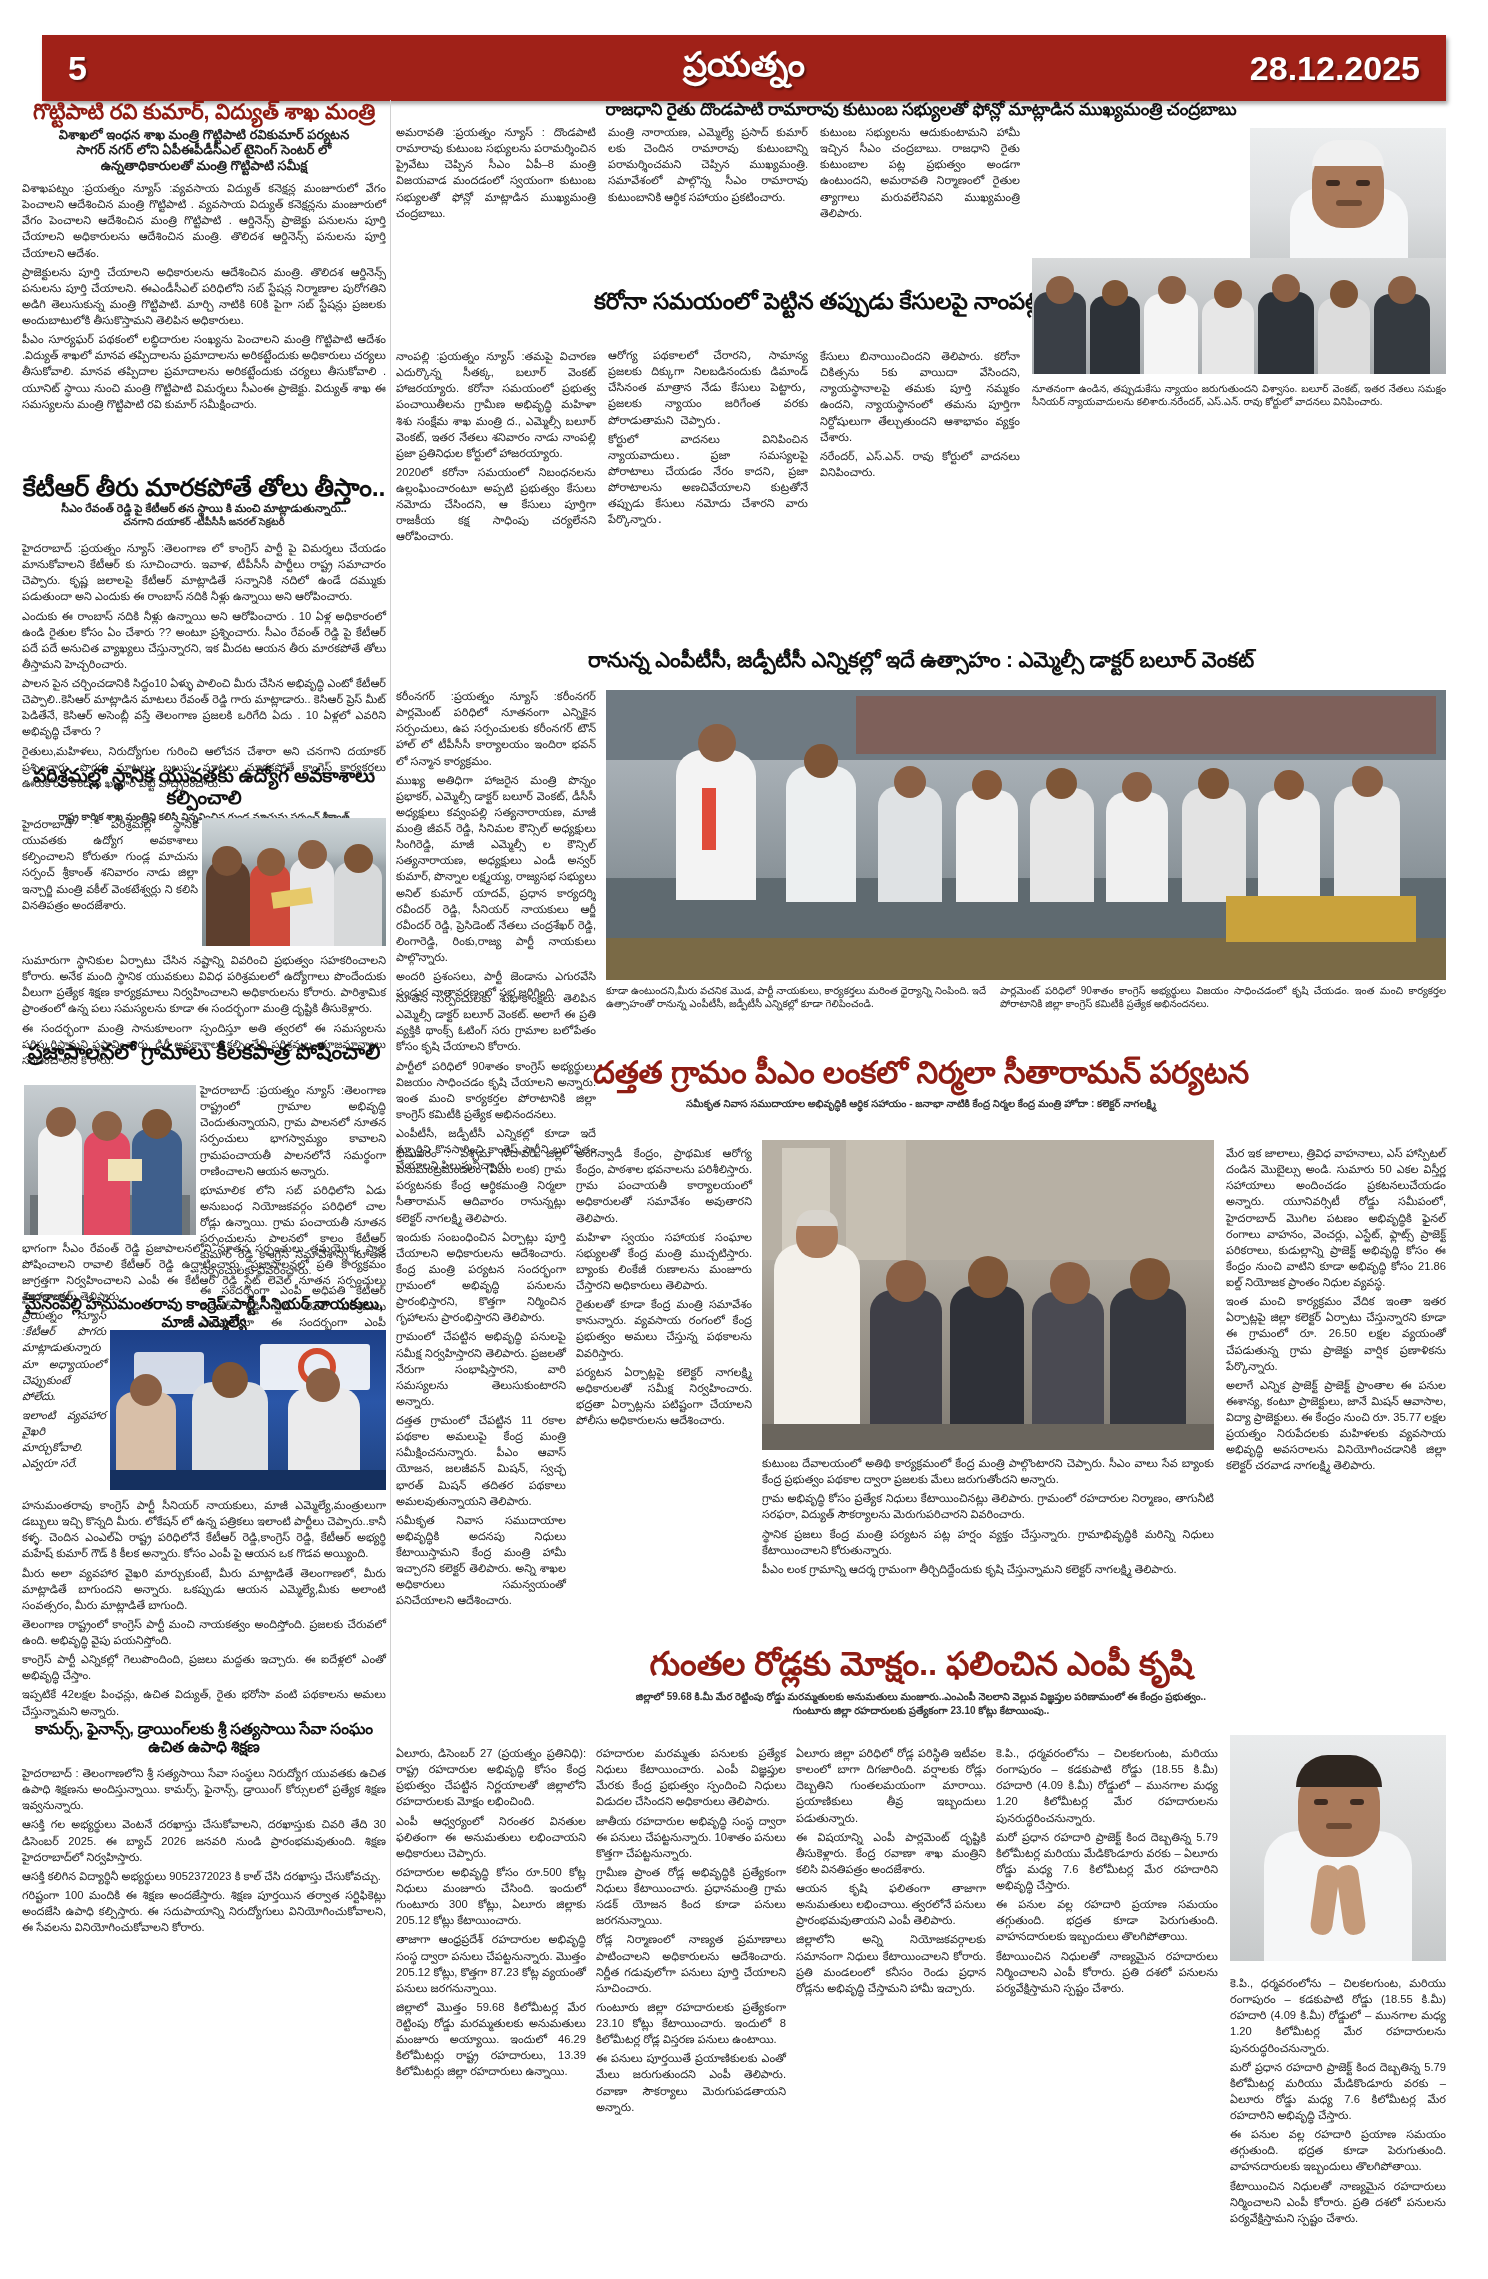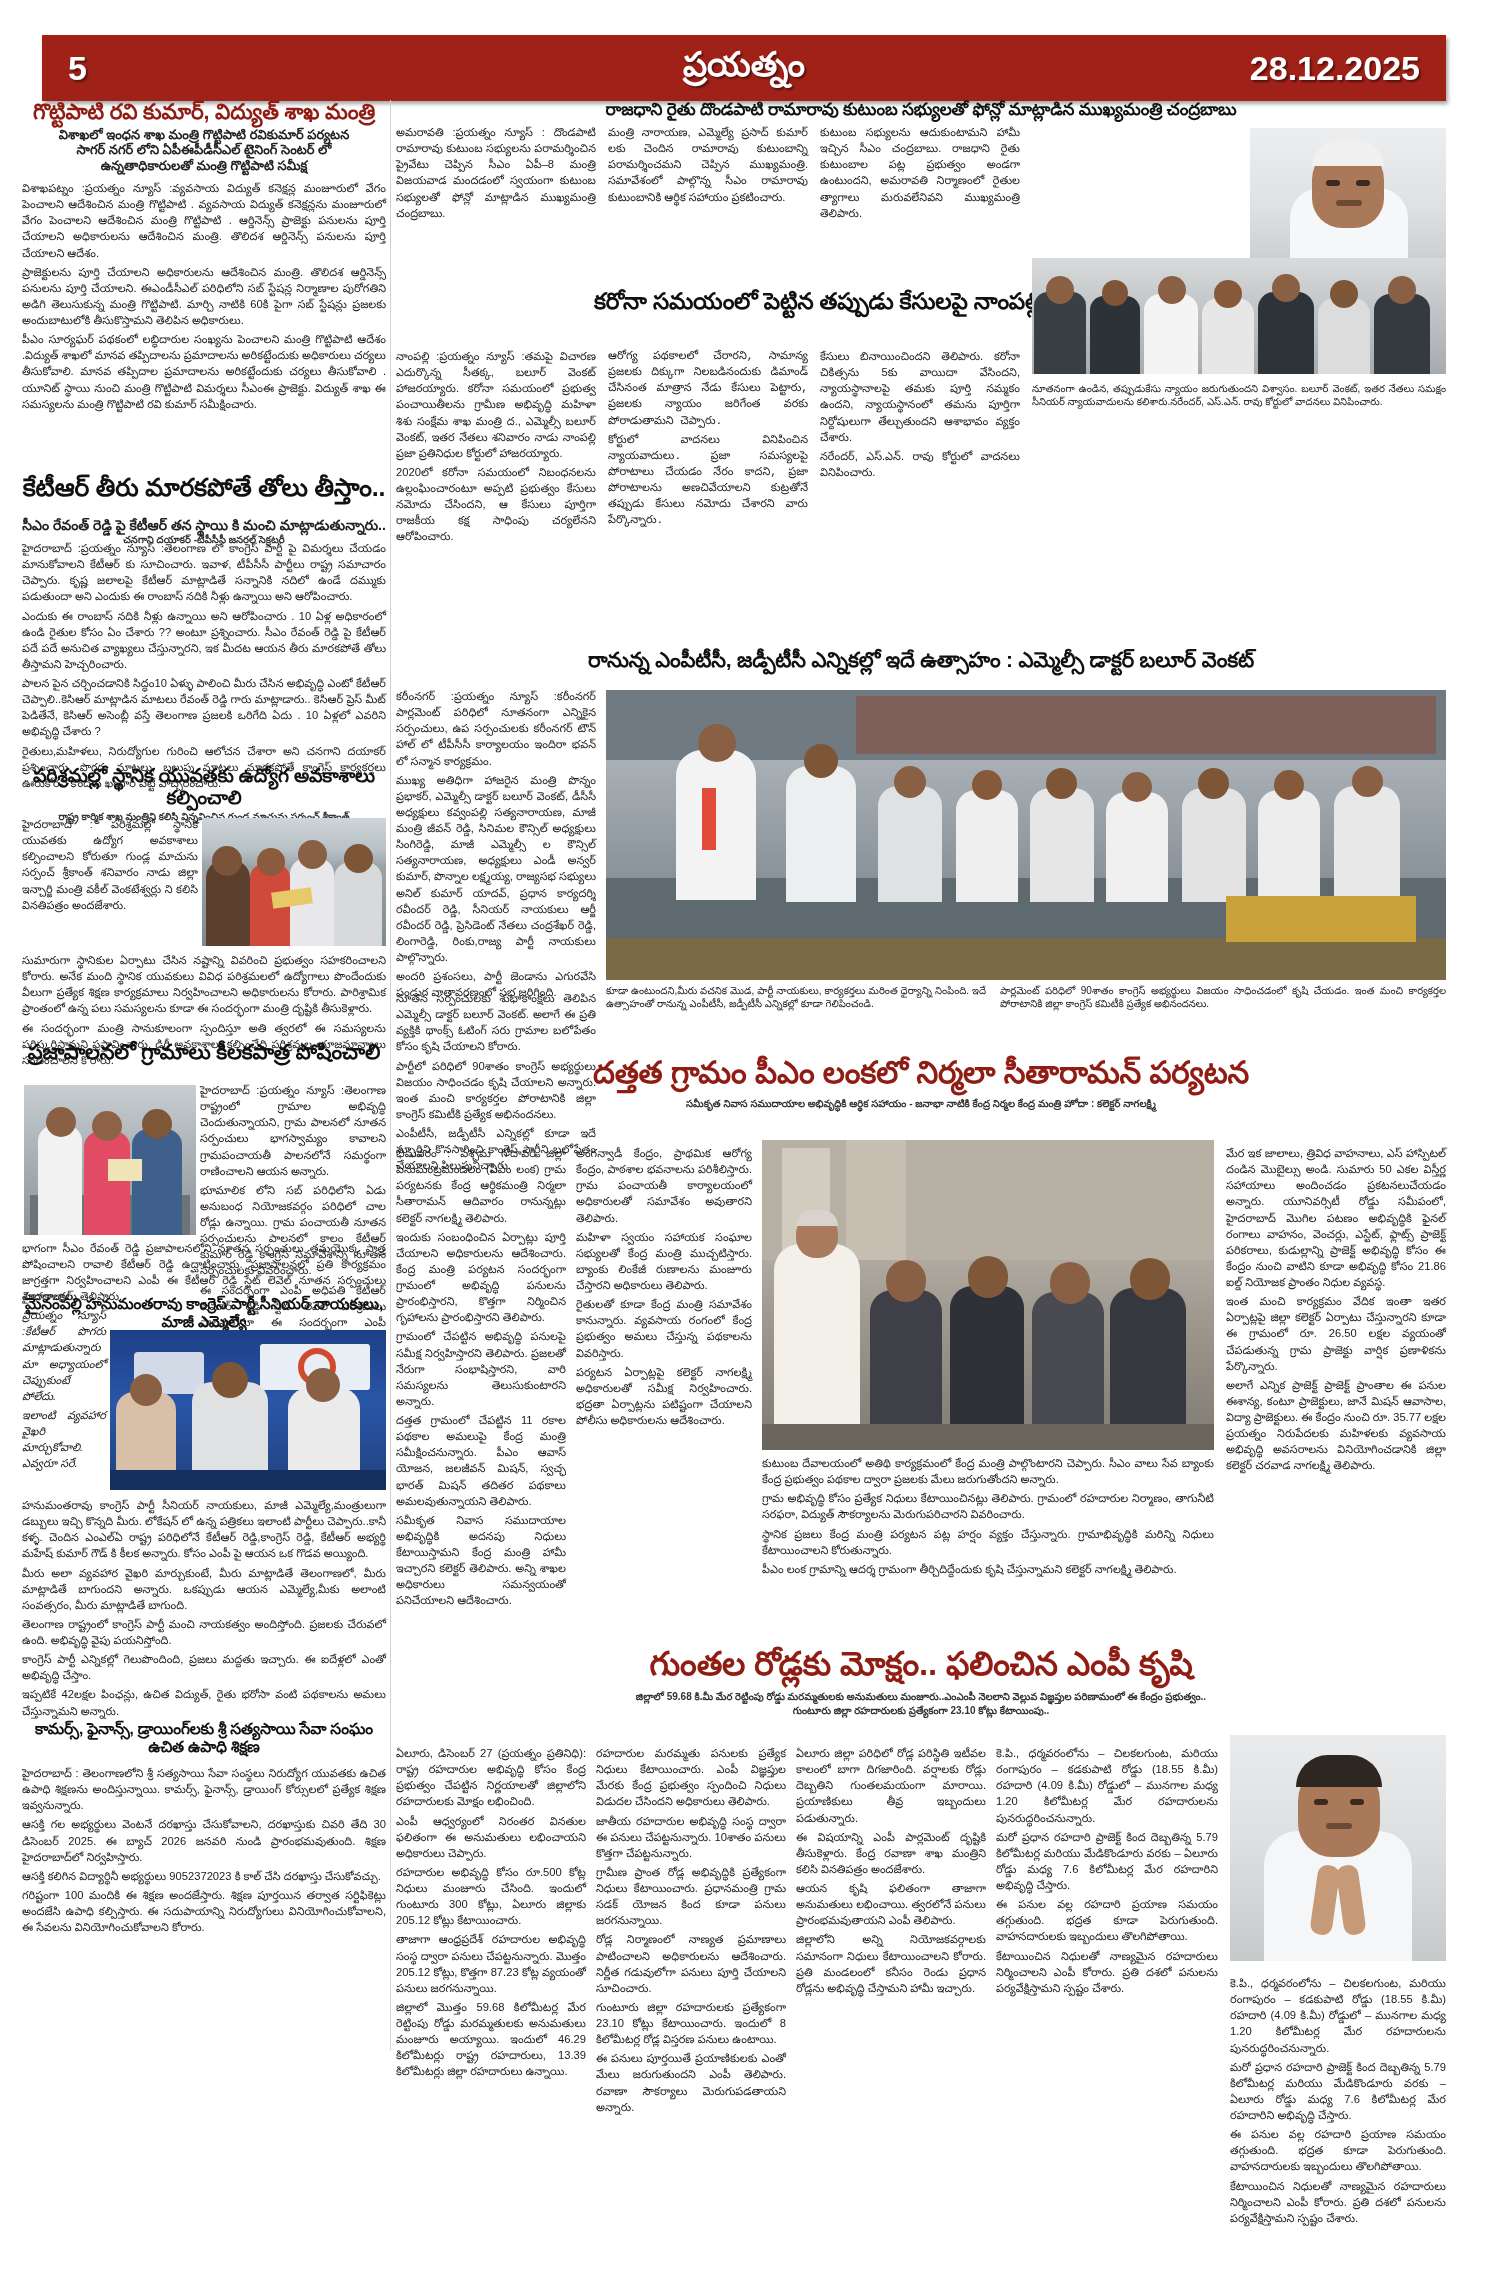--- a/index.html
+++ b/index.html
@@ -84,21 +84,21 @@
   <div class="sub" style="font-size:13px;">ఉన్నతాధికారులతో మంత్రి గొట్టిపాటి సమీక్ష</div>
 </div>
 <div class="col body" style="left:22px;top:180px;width:364px;">
   <p>విశాఖపట్నం :ప్రయత్నం న్యూస్ :వ్యవసాయ విద్యుత్ కనెక్షన్ల మంజూరులో వేగం పెంచాలని ఆదేశించిన మంత్రి గొట్టిపాటి . వ్యవసాయ విద్యుత్ కనెక్షన్లను మంజూరులో వేగం పెంచాలని ఆదేశించిన మంత్రి గొట్టిపాటి . ఆర్డినెన్స్ ప్రాజెక్టు పనులను పూర్తి చేయాలని అధికారులను ఆదేశించిన మంత్రి. తొలిదశ ఆర్డినెన్స్ పనులను పూర్తి చేయాలని ఆదేశం.</p>
   <p>ప్రాజెక్టులను పూర్తి చేయాలని అధికారులను ఆదేశించిన మంత్రి. తొలిదశ ఆర్డినెన్స్ పనులను పూర్తి చేయాలని. ఈఎండీసీఎల్ పరిధిలోని సబ్ స్టేషన్ల నిర్మాణాల పురోగతిని అడిగి తెలుసుకున్న మంత్రి గొట్టిపాటి. మార్చి నాటికి 60కి పైగా సబ్ స్టేషన్లు ప్రజలకు అందుబాటులోకి తీసుకొస్తామని తెలిపిన అధికారులు.</p>
   <p>పీఎం సూర్యఘర్ పథకంలో లబ్ధిదారుల సంఖ్యను పెంచాలని మంత్రి గొట్టిపాటి ఆదేశం .విద్యుత్ శాఖలో మానవ తప్పిదాలను ప్రమాదాలను అరికట్టేందుకు అధికారులు చర్యలు తీసుకోవాలి. మానవ తప్పిదాల ప్రమాదాలను అరికట్టేందుకు చర్యలు తీసుకోవాలి . యూనిట్ స్థాయి నుంచి మంత్రి గొట్టిపాటి విమర్శలు సీఎంఈ ప్రాజెక్టు. విద్యుత్ శాఖ ఈ సమస్యలను మంత్రి గొట్టిపాటి రవి కుమార్ సమీక్షించారు.</p>
 </div>
 
 <div class="col" style="left:22px;top:473px;width:364px;">
   <div class="hl" style="font-size:25px;">కేటీఆర్ తీరు మారకపోతే తోలు తీస్తాం..</div>
-  <div class="sub" style="font-size:14px;margin-top:15px;">సీఎం రేవంత్ రెడ్డి పై కేటీఆర్ తన స్థాయి కి మంచి మాట్లాడుతున్నారు..</div>
+  <div class="sub" style="font-size:11px;margin-top:0;">సీఎం రేవంత్ రెడ్డి పై కేటీఆర్ తన స్థాయి కి మంచి మాట్లాడుతున్నారు..</div>
   <div class="byline" style="margin-top:1px;">చనగాని దయాకర్ -టీపీసీసీ జనరల్ సెక్రటరీ</div>
 </div>
 <div class="col body" style="left:22px;top:540px;width:364px;">
   <p>హైదరాబాద్ :ప్రయత్నం న్యూస్ :తెలంగాణ లో కాంగ్రెస్ పార్టీ పై విమర్శలు చేయడం మానుకోవాలని కేటీఆర్ కు సూచించారు. ఇవాళ, టీపీసీసీ పార్టీలు రాష్ట్ర సమాచారం చెప్పారు. కృష్ణ జలాలపై కేటీఆర్ మాట్లాడితే సన్నానికి నదిలో ఉండే దమ్ముకు పడుతుందా అని ఎందుకు ఈ రాంబాస్ నదికి నీళ్లు ఉన్నాయి అని ఆరోపించారు.</p>
   <p>ఎందుకు ఈ రాంబాస్ నదికి నీళ్లు ఉన్నాయి అని ఆరోపించారు . 10 ఏళ్ల అధికారంలో ఉండి రైతుల కోసం ఏం చేశారు ?? అంటూ ప్రశ్నించారు. సీఎం రేవంత్ రెడ్డి పై కేటీఆర్ పదే పదే అనుచిత వ్యాఖ్యలు చేస్తున్నారని, ఇక మీదట ఆయన తీరు మారకపోతే తోలు తీస్తామని హెచ్చరించారు.</p>
   <p>పాలన పైన చర్చించడానికి సిద్ధం10 ఏళ్ళు పాలించి మీరు చేసిన అభివృద్ధి ఎంటో కేటీఆర్ చెప్పాలి..కెసిఆర్ మాట్లాడిన మాటలు రేవంత్ రెడ్డి గారు మాట్లాడారు.. కెసిఆర్ ప్రెస్ మీట్ పెడితేనే, కెసిఆర్ అసెంబ్లీ వస్తే తెలంగాణ ప్రజలకి ఒరిగేది ఏదు . 10 ఏళ్లలో ఎవరిని అభివృద్ధి చేశారు ?</p>
   <p>రైతులు,మహిళలు, నిరుద్యోగుల గురించి ఆలోచన చేశారా అని చనగాని దయాకర్ ప్రశ్నించారు. పొగరు మాటలు, బలుపు మాటలు మారకపోతే కాంగ్రెస్ కార్యకర్తలు ఊరుకోరని కొందరు ఖంగార్ పెట్టే హెచ్చరించారు.</p>
 </div>
 
 <div class="col" style="left:22px;top:765px;width:364px;">

